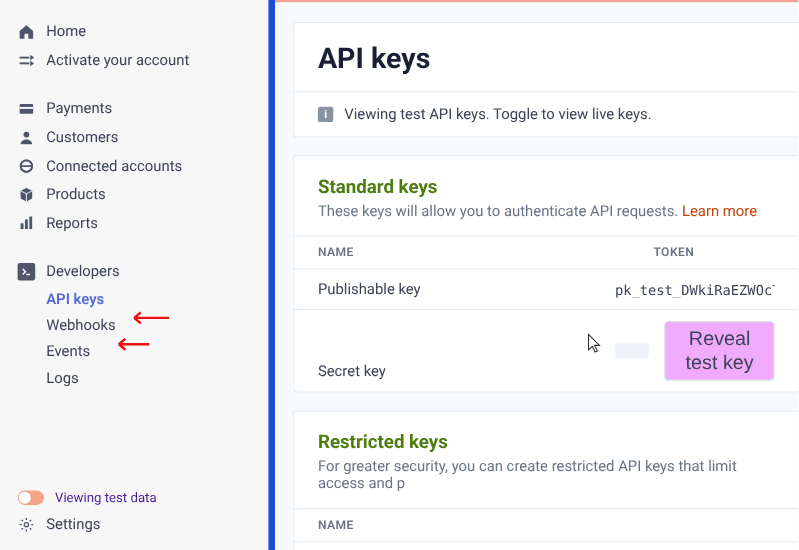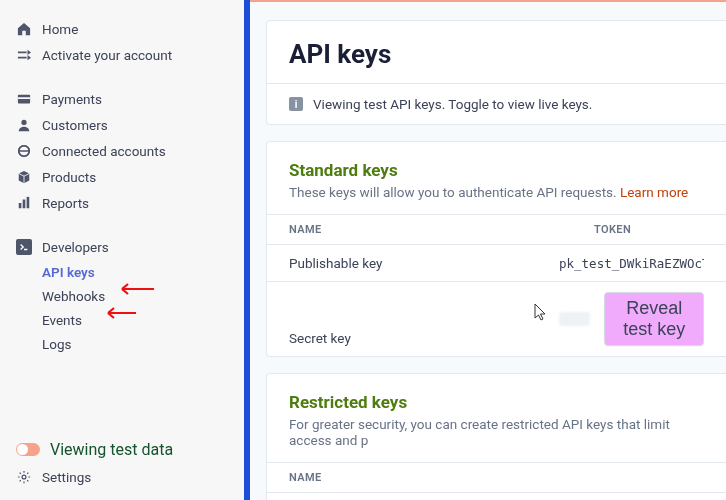--- a/index.html
+++ b/index.html
@@ -62,22 +62,22 @@
     }
     .bottom-section {
       margin-top: auto;
       padding: 6px 0 0 0;
     }
     .toggle-row {
       display: flex;
       align-items: center;
       padding: 5px 16px;
       gap: 10px;
-      font-size: 16px;
-      color: #14532d;
+      font-size: 12px;
+      color: #4c1d95;
     }
     .toggle {
       width: 24px;
       height: 13px;
       border-radius: 7px;
       background: #f5a38a;
       position: relative;
       flex-shrink: 0;
     }
     .toggle::after {

